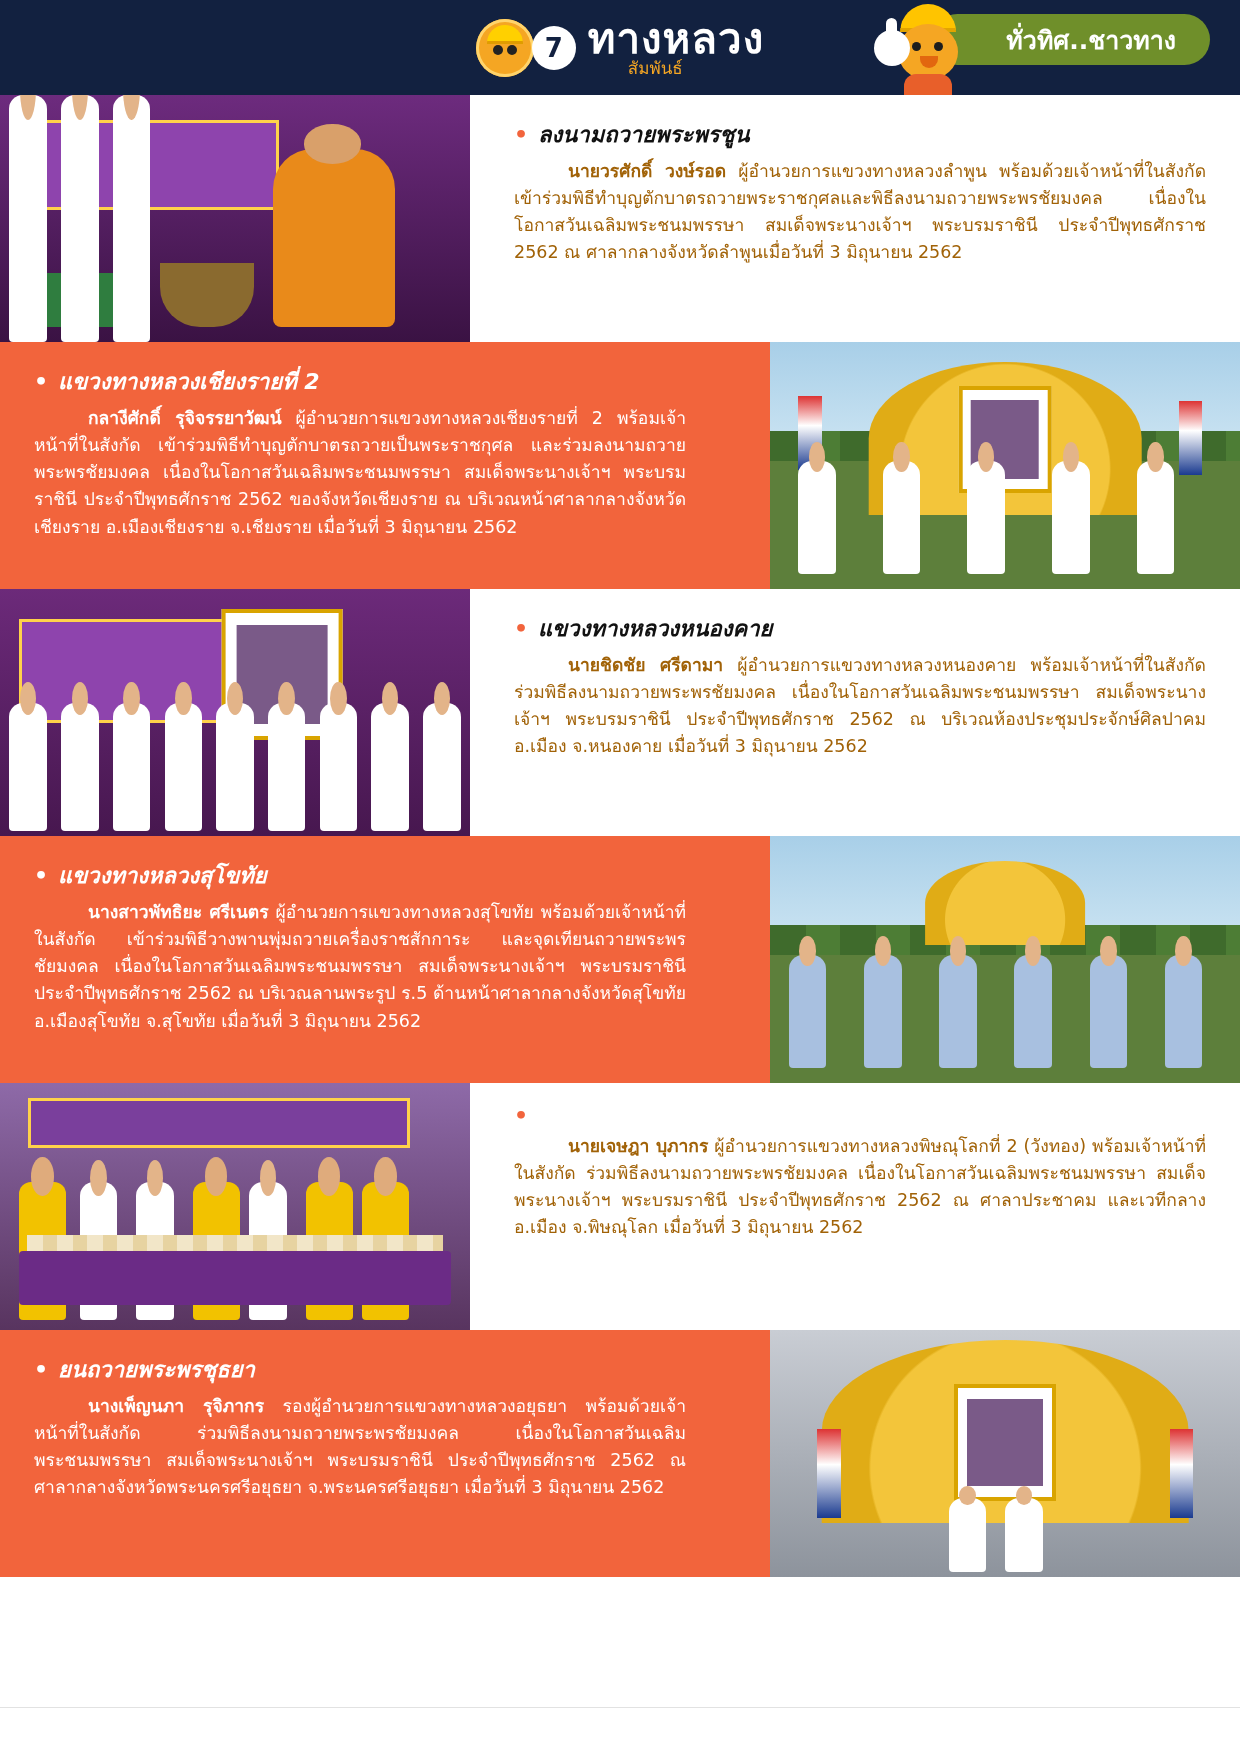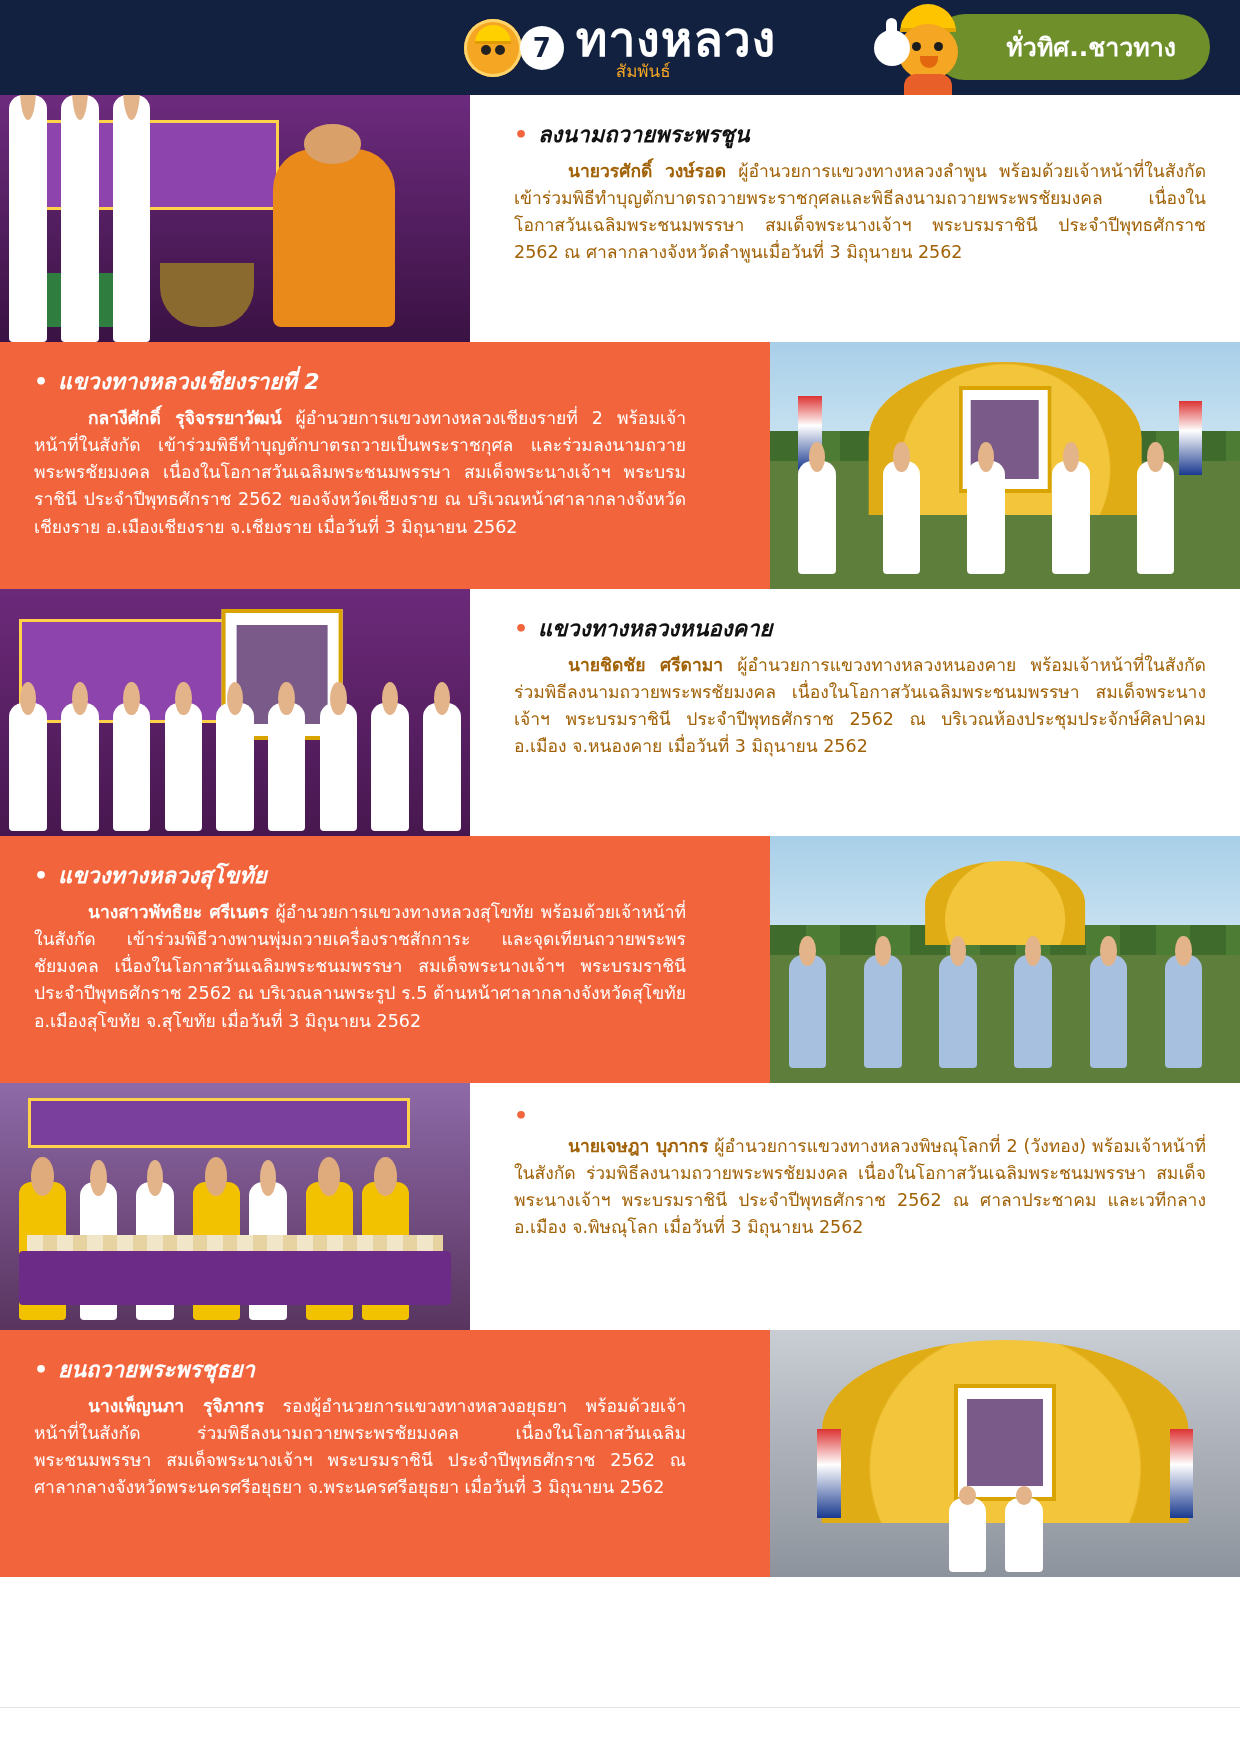--- a/index.html
+++ b/index.html
@@ -37,33 +37,33 @@
     box-shadow:14px 0 0 0 #222;
   }
   .num-circle{
     width:44px;height:44px;border-radius:50%;background:#fff;
     display:flex;align-items:center;justify-content:center;
     font-size:26px;font-weight:bold;color:#122140;
     margin-left:-14px;z-index:3;position:relative;
   }
   .hdr-title-wrap{display:flex;flex-direction:column;align-items:flex-start;line-height:1;}
   .hdr-title{
-    color:#ffffff;font-size:48px;font-weight:bold;letter-spacing:1px;
+    color:#ffffff;font-size:42px;font-weight:bold;letter-spacing:1px;
   }
   .hdr-sub{
     color:#f5a623;font-size:17px;margin-top:0;margin-left:40px;
   }
   .hdr-right{
     position:absolute;right:30px;top:14px;
     display:flex;align-items:center;
   }
   .pill{
     background:#6f8f2a;
     border-radius:34px;
-    height:66px;
+    height:51px;
     padding:0 34px 0 74px;
     display:flex;align-items:center;
     color:#ffffff;font-size:25px;font-weight:bold;
   }
   .helper{
     position:absolute;left:-58px;top:-14px;width:108px;height:120px;
   }
   .helper .hat{
     position:absolute;left:26px;top:4px;width:56px;height:24px;background:#ffc400;
     border-radius:28px 28px 0 0;border-bottom:4px solid #e2a400;

